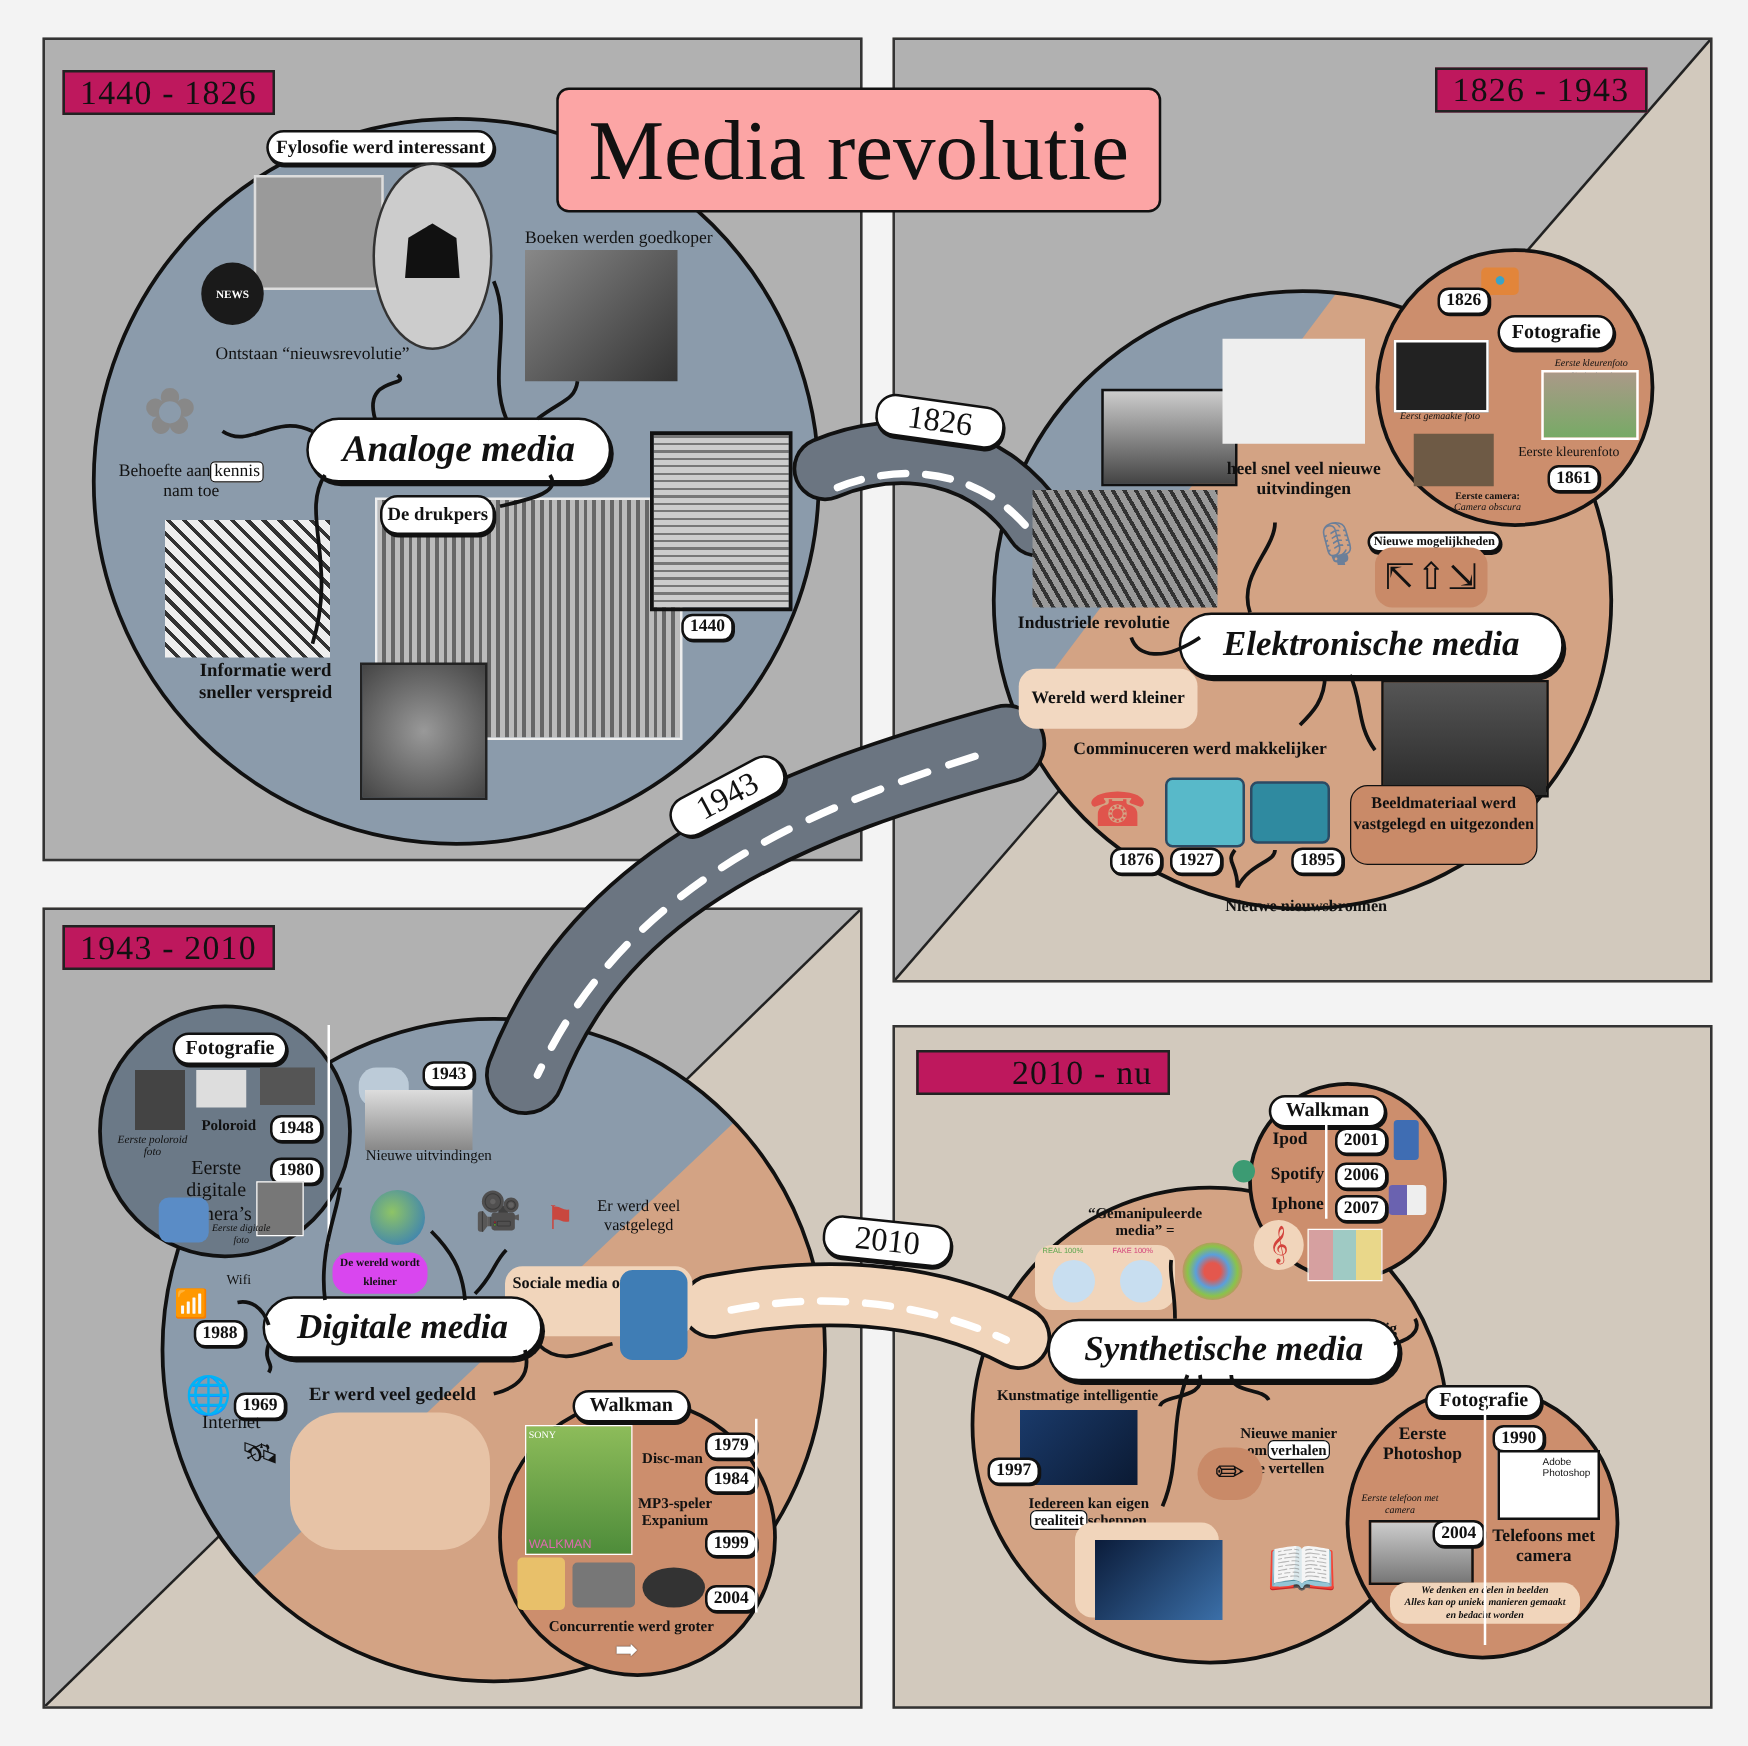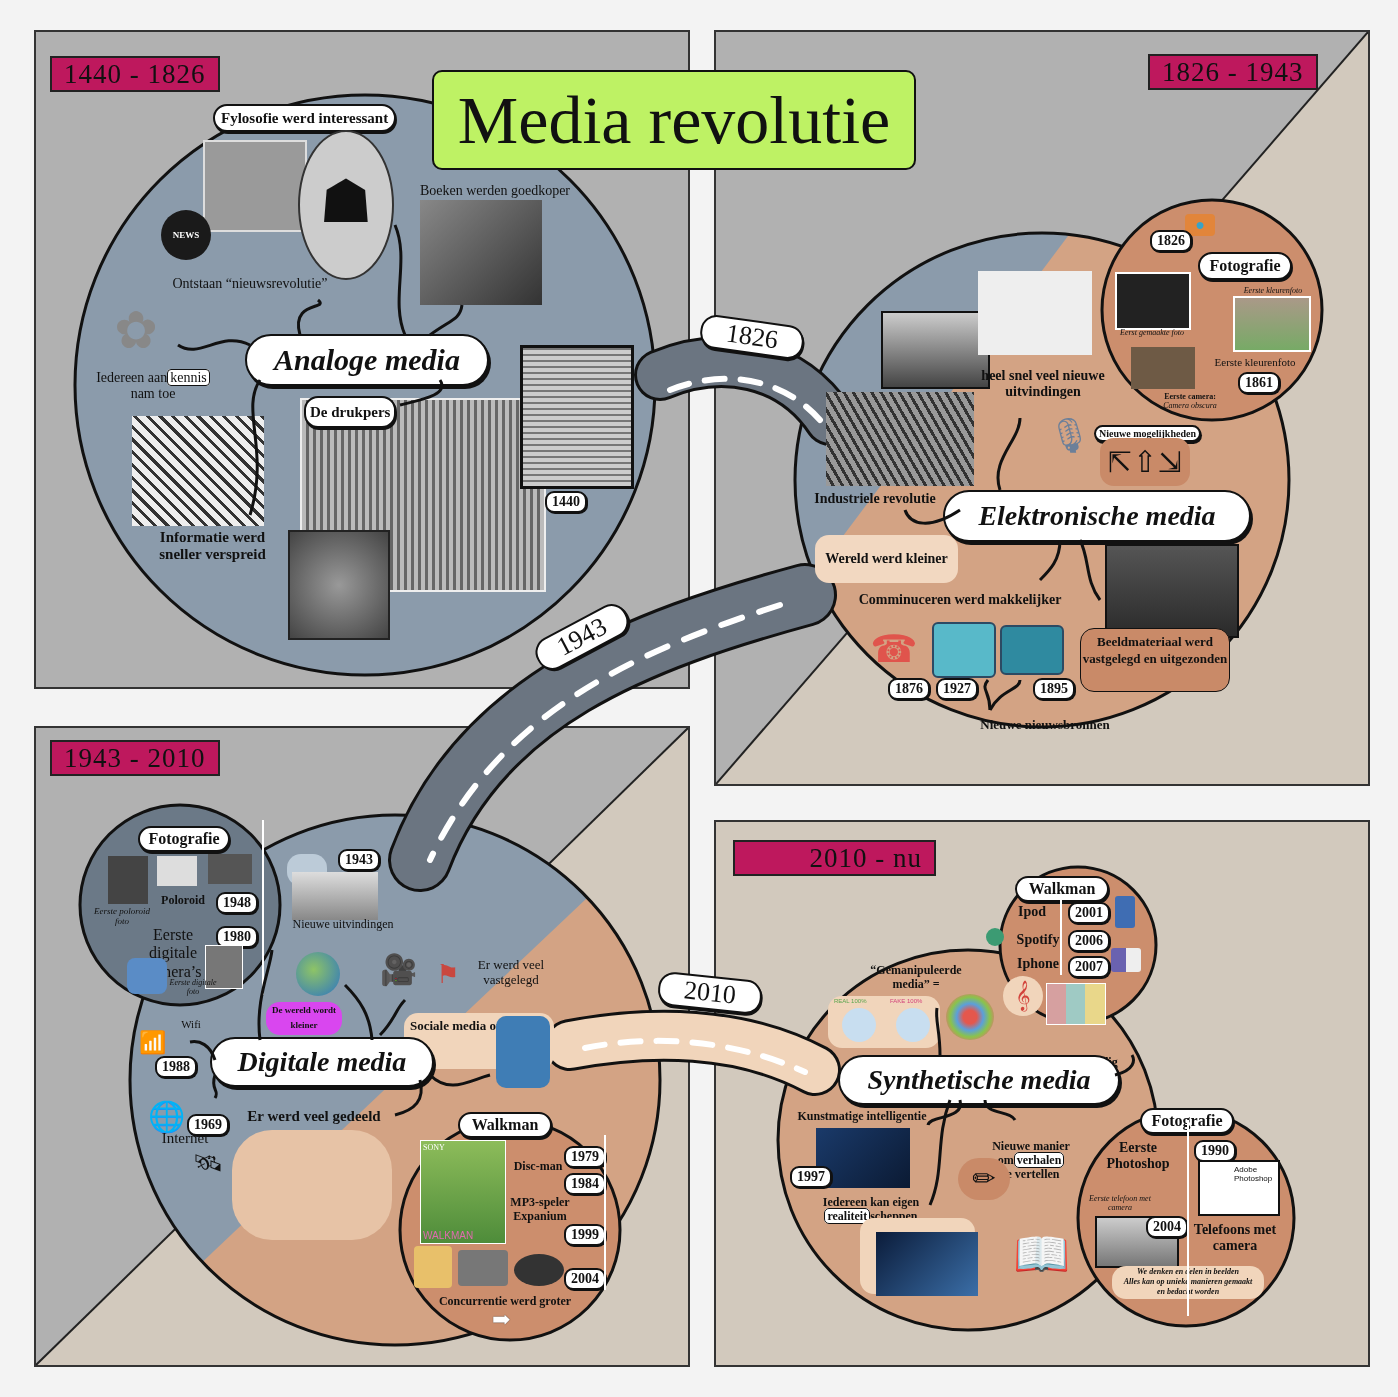--- a/index.html
+++ b/index.html
@@ -79,41 +79,41 @@
     <path d="M805,595 C640,640 480,700 420,860" stroke="#6b7581" stroke-width="58" fill="none" stroke-linecap="round"></path>
     <path d="M780,605 C640,650 500,710 430,860" stroke="#fff" stroke-width="6" fill="none" stroke-dasharray="22,18" stroke-linecap="round"></path>
   </g>
   <g>
     <path d="M570,1045 C650,1030 740,1030 815,1070" stroke="#111" stroke-width="52" fill="none" stroke-linecap="round"></path>
     <path d="M570,1045 C650,1030 740,1030 815,1070" stroke="#f1d5bb" stroke-width="46" fill="none" stroke-linecap="round"></path>
     <path d="M585,1048 C650,1035 730,1038 805,1072" stroke="#fff" stroke-width="6" fill="none" stroke-dasharray="20,16" stroke-linecap="round"></path>
   </g>
 </svg>
 
-<div class="abs" style="left:432px;top:70px;width:480px;height:96px;background:#bef264;border:2px solid #111;border-radius:10px;text-align:center;font-size:68px;line-height:96px;">Media revolutie</div>
+<div class="abs" style="left:445px;top:70px;width:480px;height:96px;background:#fca5a5;border:2px solid #111;border-radius:10px;text-align:center;font-size:68px;line-height:96px;">Media revolutie</div>
 
 <div class="period" style="left:50px;top:56px;">1440 - 1826</div>
 <div class="period" style="left:1148px;top:54px;">1826 - 1943</div>
 <div class="period" style="left:50px;top:740px;">1943 - 2010</div>
 <div class="period" style="left:733px;top:840px;width:175px;text-align:right;">2010 - nu</div>
 
 <div class="pill" style="left:700px;top:320px;width:100px;font-size:26px;font-weight:normal;transform:rotate(8deg);border-radius:16px;">1826</div>
 <div class="pill" style="left:532px;top:620px;width:96px;font-size:26px;font-weight:normal;transform:rotate(-28deg);border-radius:16px;">1943</div>
 <div class="pill" style="left:658px;top:976px;width:100px;font-size:26px;font-weight:normal;transform:rotate(6deg);border-radius:16px;">2010</div>
 
 <div class="pill" style="left:213px;top:104px;padding:0 6px;font-size:15px;line-height:24px;">Fylosofie werd interessant</div>
 <div class="img" style="left:203px;top:140px;width:100px;height:88px;background:#9a9a9a;border-color:#ddd;"></div>
 <div class="abs" style="left:298px;top:130px;width:92px;height:146px;border-radius:50%;background:#ccc;border:2px solid #333;text-align:center;font-size:60px;line-height:140px;">☗</div>
 <div class="abs" style="left:161px;top:210px;width:50px;height:50px;border-radius:50%;background:#1a1a1a;color:#fff;text-align:center;font-size:9px;line-height:50px;font-weight:bold;">NEWS</div>
 <div class="lbl" style="left:160px;top:276px;width:180px;font-size:14px;font-weight:normal;">Ontstaan “nieuwsrevolutie”</div>
 <div class="lbl" style="left:400px;top:183px;width:190px;font-size:14px;font-weight:normal;">Boeken werden goedkoper</div>
 <div class="img" style="left:420px;top:200px;width:122px;height:105px;background:linear-gradient(135deg,#888,#333);border:none;"></div>
 <div class="abs" style="left:108px;top:298px;width:56px;height:65px;font-size:52px;text-align:center;color:#888;line-height:65px;">✿</div>
 <div class="lbl" style="left:88px;top:370px;width:130px;font-size:14px;font-weight:normal;">
-  <span>Iedereen aan</span><span style="background:#fff;border:1px solid #111;border-radius:4px;padding:0 2px;">kennis</span><br>
+  <span>Behoefte aan</span><span style="background:#fff;border:1px solid #111;border-radius:4px;padding:0 2px;">kennis</span><br>
   <span>nam toe</span>
 </div>
 <div class="main-pill" style="left:245px;top:334px;width:240px;height:48px;font-size:30px;line-height:48px;">Analoge media</div>
 <div class="img" style="left:132px;top:416px;width:132px;height:110px;background:repeating-linear-gradient(45deg,#eee 0 6px,#333 6px 9px);border:none;"></div>
 <div class="lbl" style="left:150px;top:529px;width:125px;font-size:15px;">Informatie werd sneller verspreid</div>
 <div class="img" style="left:300px;top:398px;width:242px;height:190px;background:repeating-linear-gradient(90deg,#bbb 0 4px,#666 4px 7px);border-color:#eee;"></div>
 <div class="pill" style="left:304px;top:396px;padding:4px 4px;font-size:15px;line-height:20px;">De drukpers</div>
 <div class="img" style="left:520px;top:345px;width:108px;height:138px;background:repeating-linear-gradient(0deg,#ccc 0 4px,#777 4px 6px);border:3px solid #111;"></div>
 <div class="year" style="left:545px;top:491px;">1440</div>
 <div class="img" style="left:288px;top:530px;width:98px;height:106px;background:radial-gradient(circle,#999,#444);"></div>

